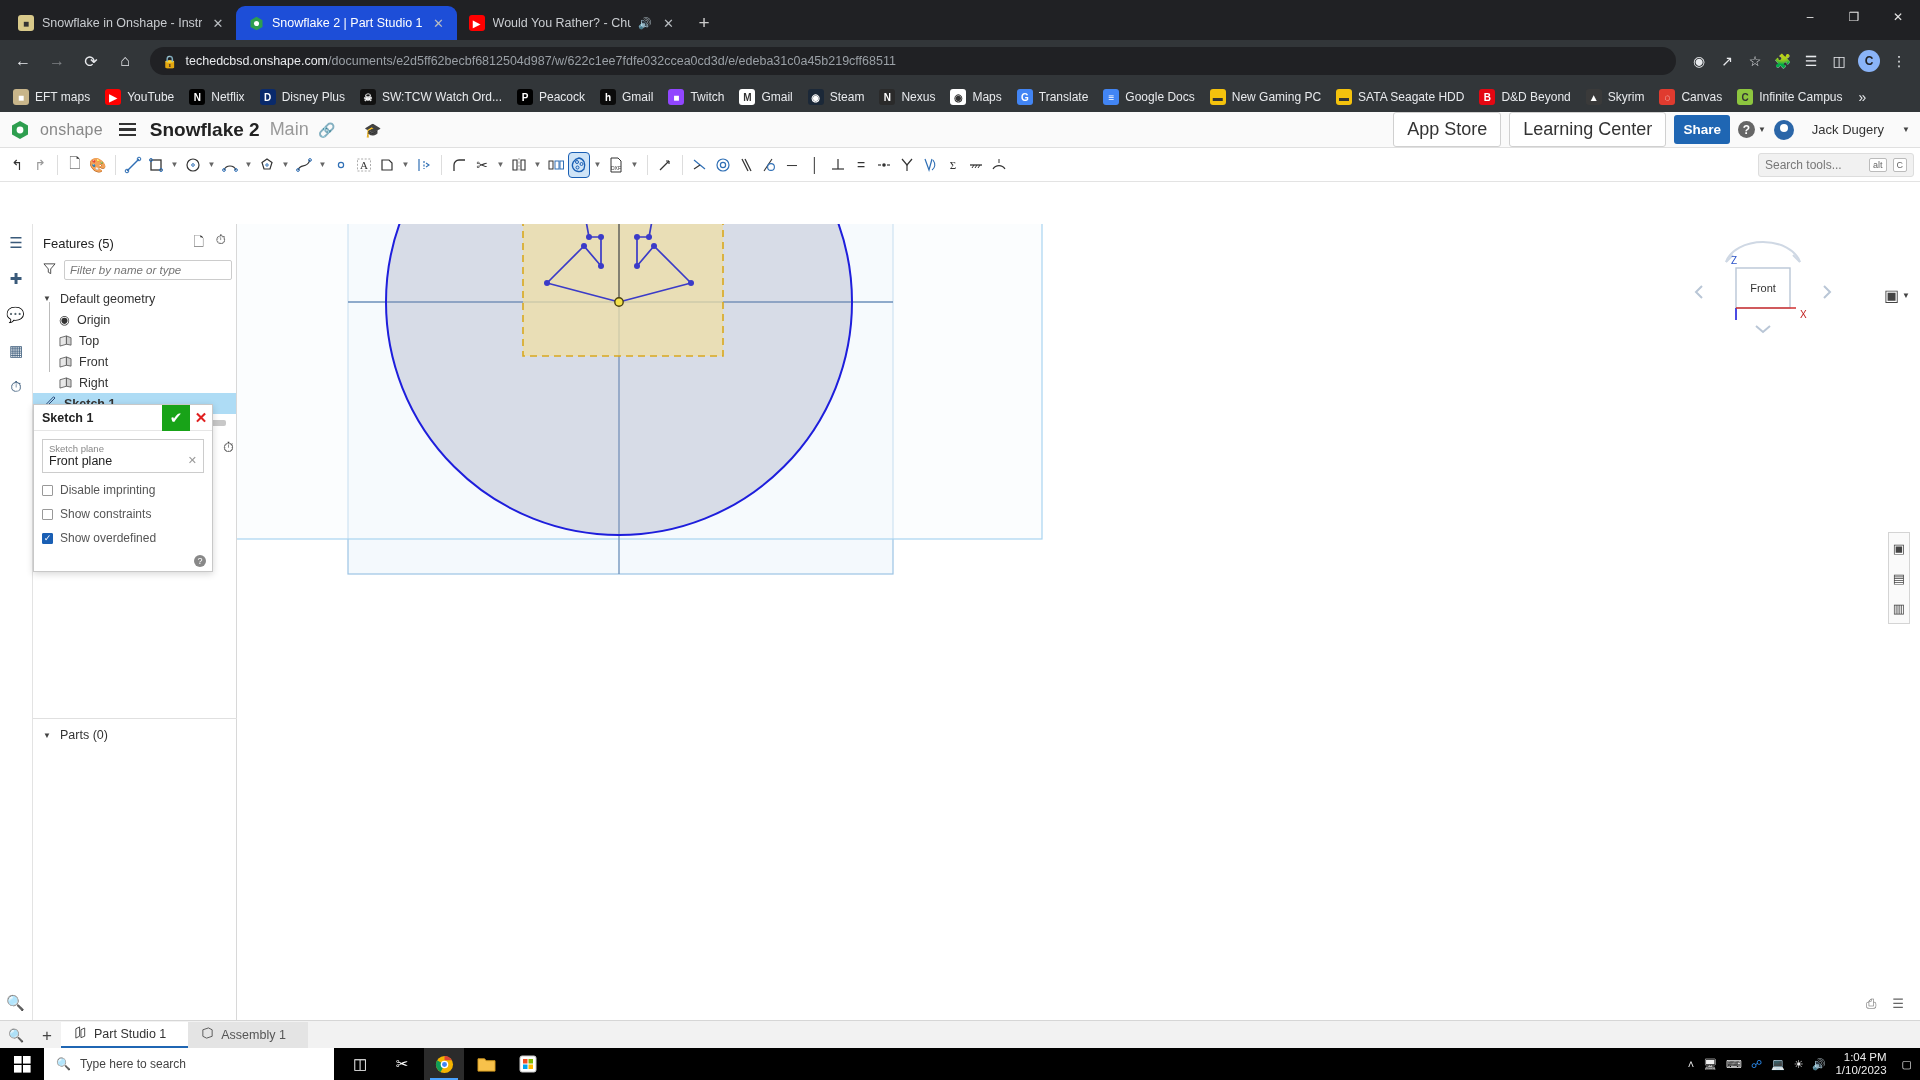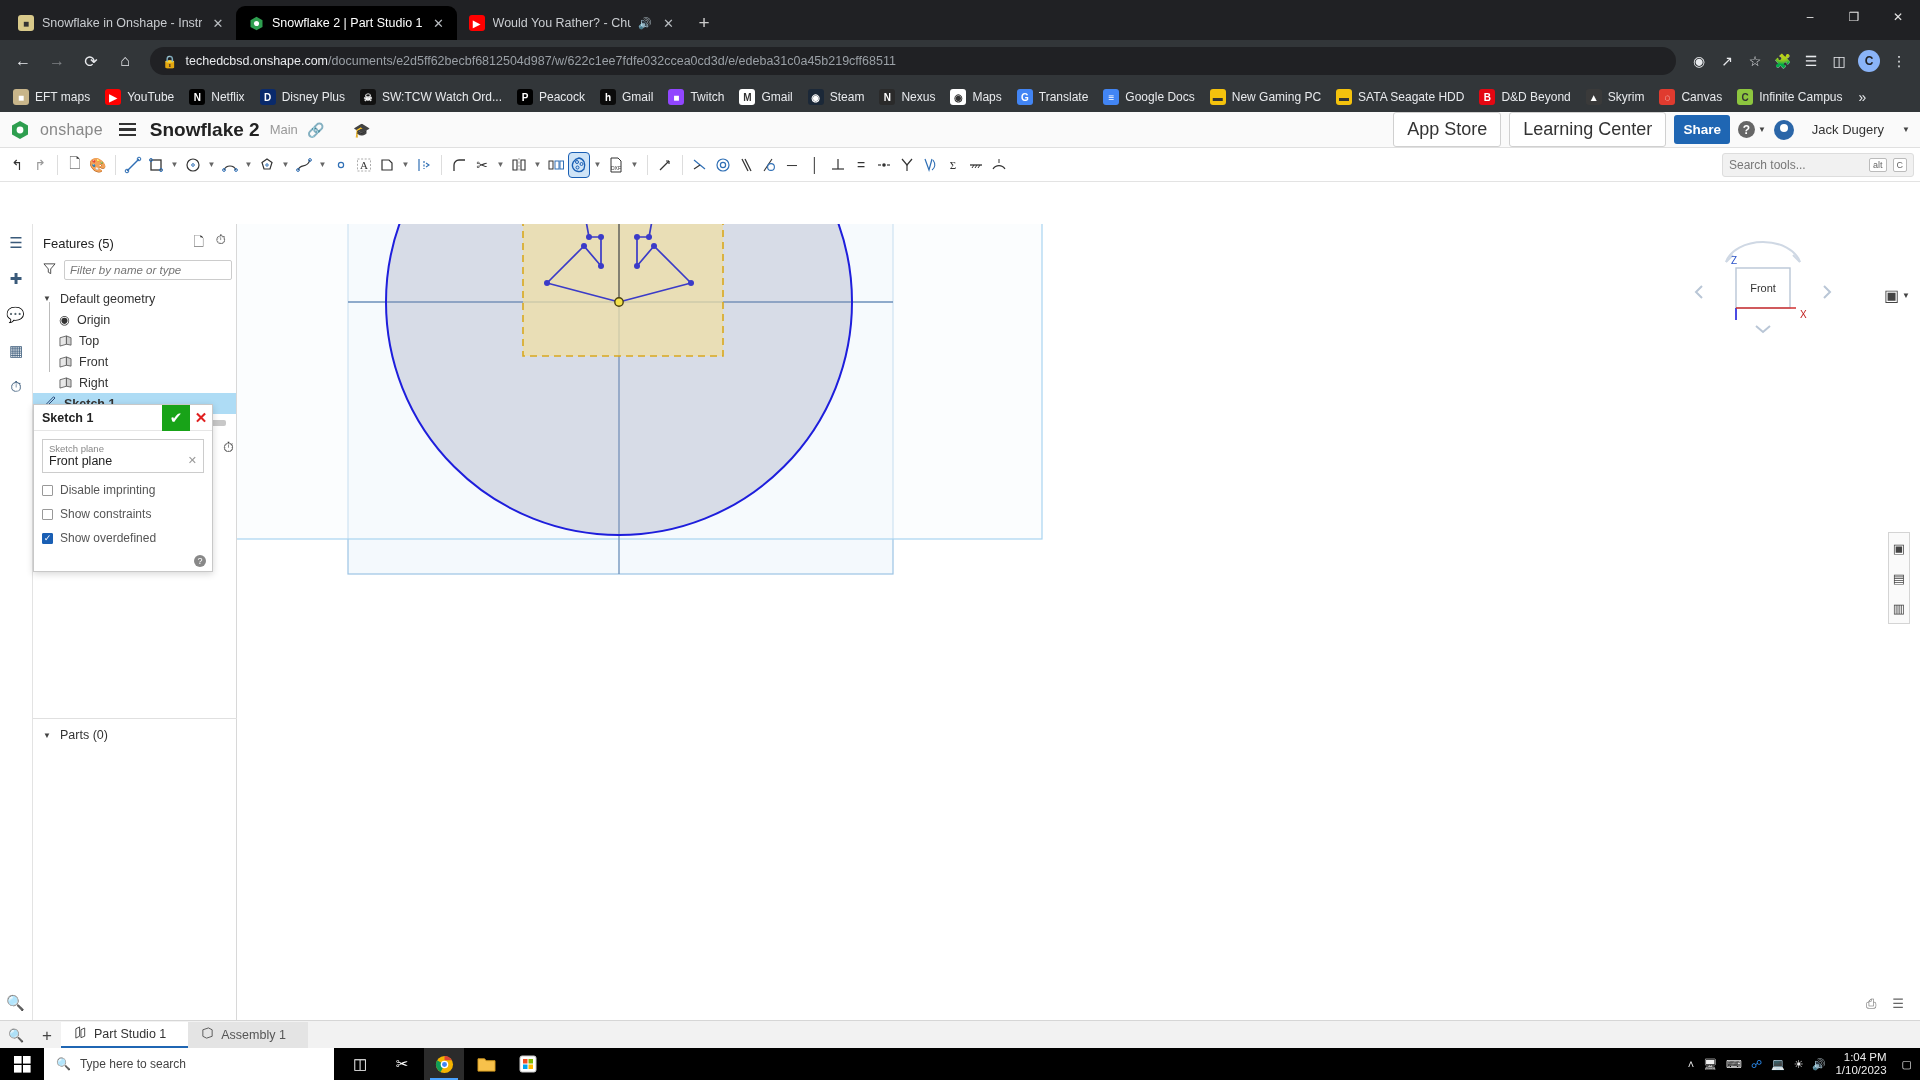--- a/index.html
+++ b/index.html
@@ -16,21 +16,21 @@
     height: 40px; background: #202124;
     display: flex; align-items: flex-end; padding-left: 6px;
     position: relative;
   }
   .tab {
     height: 34px; border-radius: 9px 9px 0 0;
     display: flex; align-items: center; gap: 8px;
     padding: 0 10px 0 12px; min-width: 120px; max-width: 230px;
     font-size: 12.5px; color: #c9ccd0; position: relative;
   }
-  .tab.active { background: #000000; color: #fff; }
+  .tab.active { background: #1d4ed8; color: #fff; }
   .tab .favicon {
     width: 16px; height: 16px; border-radius: 3px; flex: 0 0 16px;
     display: flex; align-items: center; justify-content: center;
     font-size: 10px; overflow: hidden;
   }
   .tab .tlabel {
     flex: 1 1 auto; white-space: nowrap; overflow: hidden;
     text-overflow: clip; font-size: 12.5px;
   }
   .tab .tclose { flex: 0 0 16px; font-size: 13px; color: #b9bdc1; text-align: center; }
@@ -77,21 +77,21 @@
   
   .os-header {
     height: 36px; background: #fafafa; border-bottom: 1px solid #e0e0e0;
     display: flex; align-items: center; padding: 0 10px; gap: 10px;
   }
   .os-logo { width: 20px; height: 20px; }
   .os-brand { color: #888; font-size: 16px; letter-spacing: .2px; }
   .hamburger { display:flex; flex-direction:column; gap:3px; margin-left:6px; }
   .hamburger i { display:block; width:17px; height:2.5px; background:#333; }
   .doc-title { font-size: 19px; font-weight: bold; color: #222; margin-left: 4px;}
-  .doc-branch { font-size: 13px; color: #999; }
+  .doc-branch { font-size: 18px; color: #999; }
   .hdr-icon { color:#444; font-size:14px; }
   .os-header-right { margin-left:auto; display:flex; align-items:center; gap:8px; }
   .btn-outline {
     border: 1px solid #d0d0d0; background:#fff; border-radius:3px;
     padding: 6px 13px; font-size: 18px; color:#333;
   }
   .btn-share { background:#1f66b3; color:#fff; border-radius:3px;
                padding: 7px 9px; font-size:13.5px; font-weight:600; }
   .help-dot { width:17px;height:17px;border-radius:50%;background:#666;color:#fff;
               font-size:12px;display:flex;align-items:center;justify-content:center;font-weight:bold;}
@@ -108,21 +108,21 @@
   .tb { width: 22px; height: 26px; display:flex; align-items:center;
         justify-content:center; color:#333; font-size:14px; }
   .tb svg { display:block; }
   .tb-caret { width: 13px; color:#666; font-size:8px; display:flex;
               align-items:center; justify-content:center; }
   .tb-sep { width:1px; height:20px; background:#ddd; margin: 0 5px; }
   .tb.sel { background:#cfe4f7; border:1.5px solid #1a5fb4; border-radius:4px; }
   .search-tools {
     margin-left: auto; display:flex; align-items:center; gap:6px;
     background:#f1f1f1; border:1px solid #ddd; border-radius:3px;
-    height:24px; padding: 0 6px; font-size:12px; color:#777; width:192px;
+    height:24px; padding: 0 6px; font-size:12px; color:#777; width:156px;
   }
   .kbd { border:1px solid #bbb; background:#fff; border-radius:2px;
          font-size:9px; padding:1px 3px; color:#666; }
 
   
   .left-rail {
     position:absolute; left:0; top:224px; width:33px; bottom:60px;
     background:#fff; border-right:1px solid #e3e3e3;
     display:flex; flex-direction:column; align-items:center; gap:18px;
     padding-top:10px;

